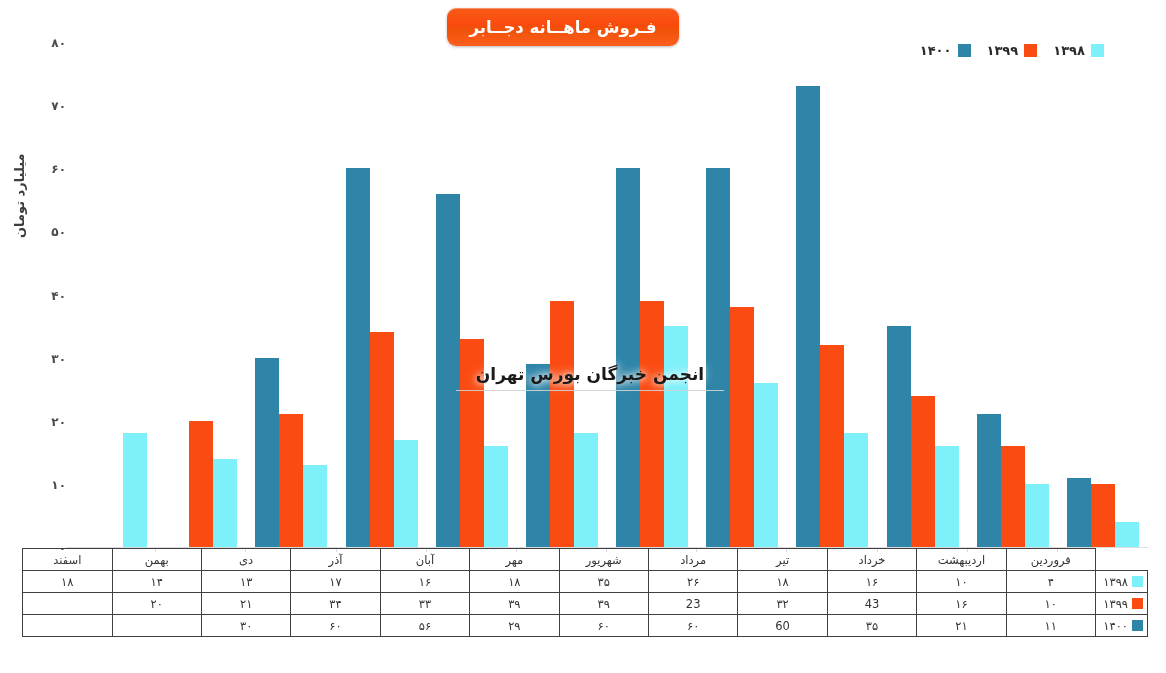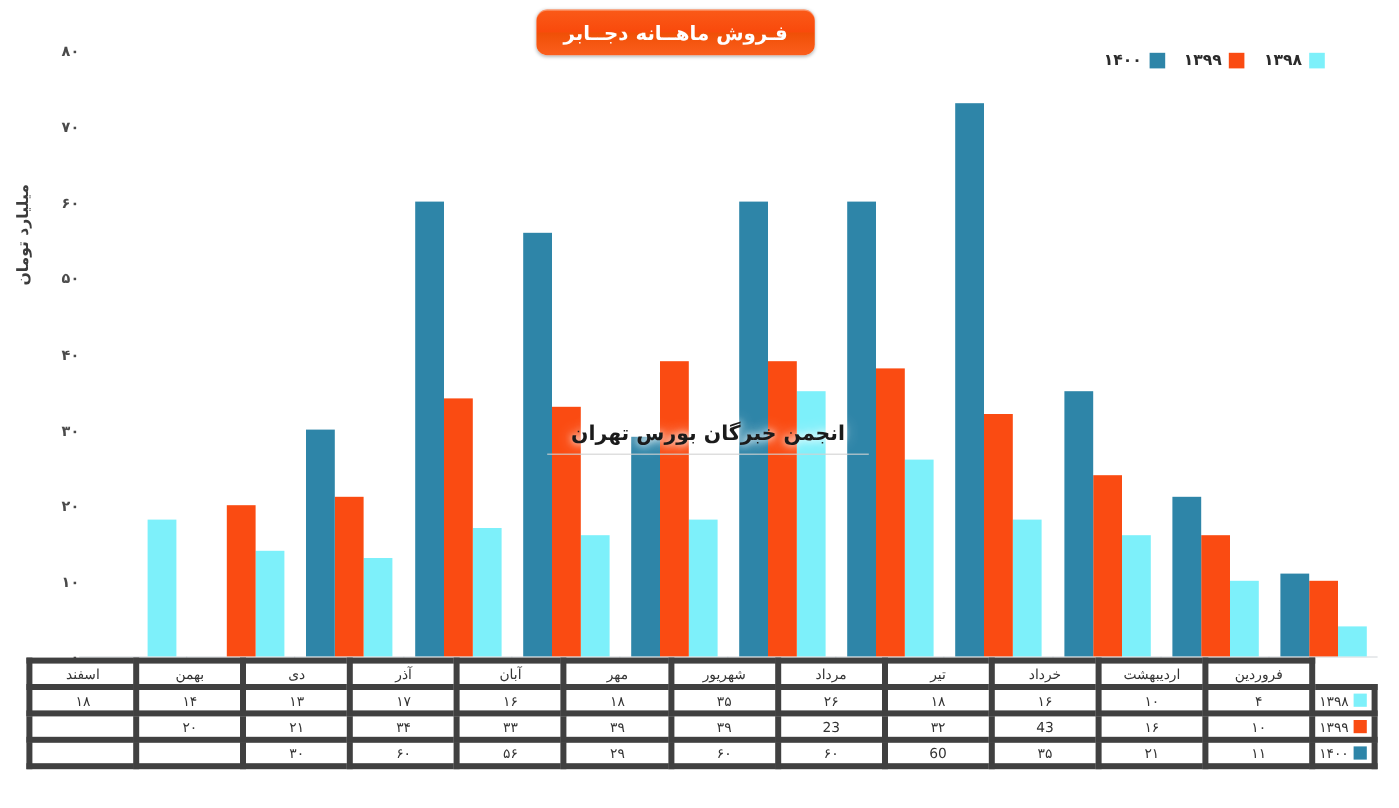--- a/index.html
+++ b/index.html
@@ -146,20 +146,21 @@
     width: 300px;
     text-align: center;
     pointer-events: none;
   }
   #watermark-line1 {
     font-size: 17px;
     font-weight: bold;
     color: #1b1b1b;
     direction: rtl;
     text-shadow: 0 0 6px rgba(255,255,255,0.95), 0 0 12px rgba(255,255,255,0.9);
+    margin-top: 12px;
   }
   #watermark-divider {
     margin: 6px auto 4px auto;
     width: 268px;
     height: 1px;
     background: rgba(210,210,210,0.9);
   }
   #watermark-line2 {
     font-size: 19px;
     color: #3b3b3b;
@@ -173,21 +174,21 @@
   #data-table {
     position: absolute;
     left: 22px;
     top: 548px;
     width: 1126px;
     border-collapse: collapse;
     direction: rtl;
     table-layout: fixed;
   }
   #data-table td, #data-table th {
-    border: 5px solid #404040;
+    border: 1px solid #404040;
     height: 22px;
     font-size: 11.5px;
     color: #333333;
     text-align: center;
     font-weight: normal;
     padding: 0;
   }
   #data-table th.corner {
     border: none;
     width: 52px;

